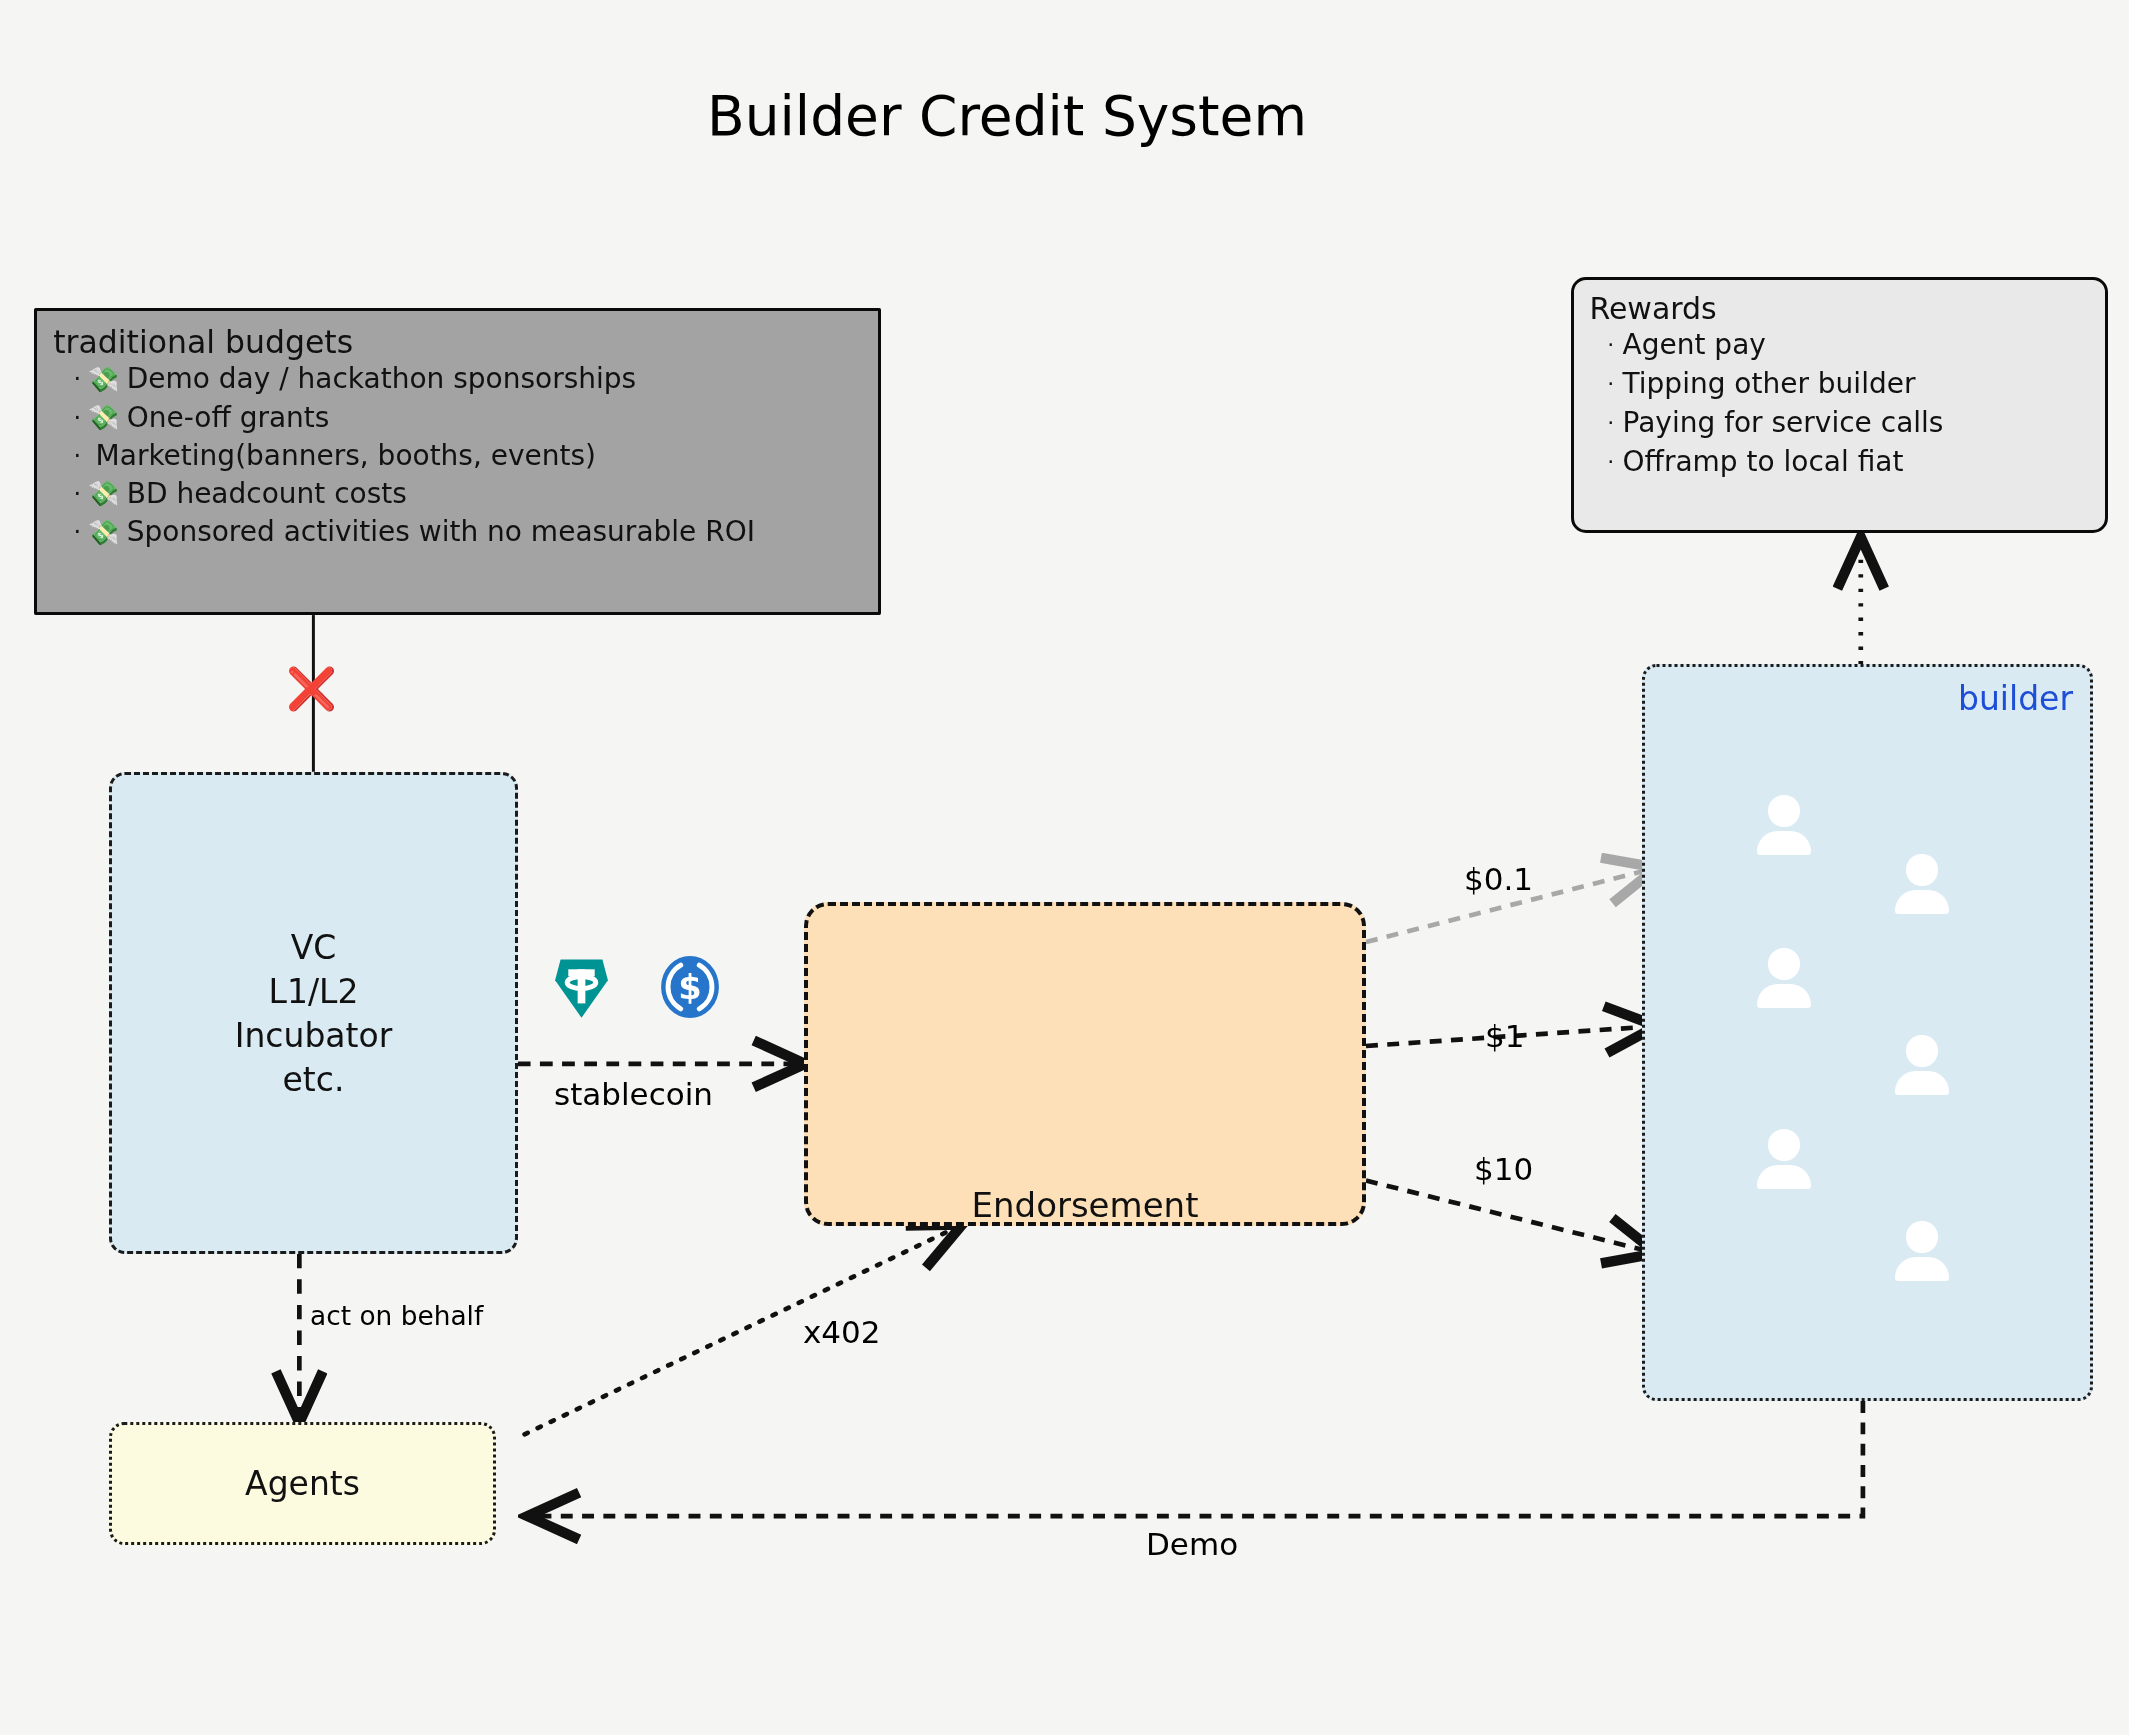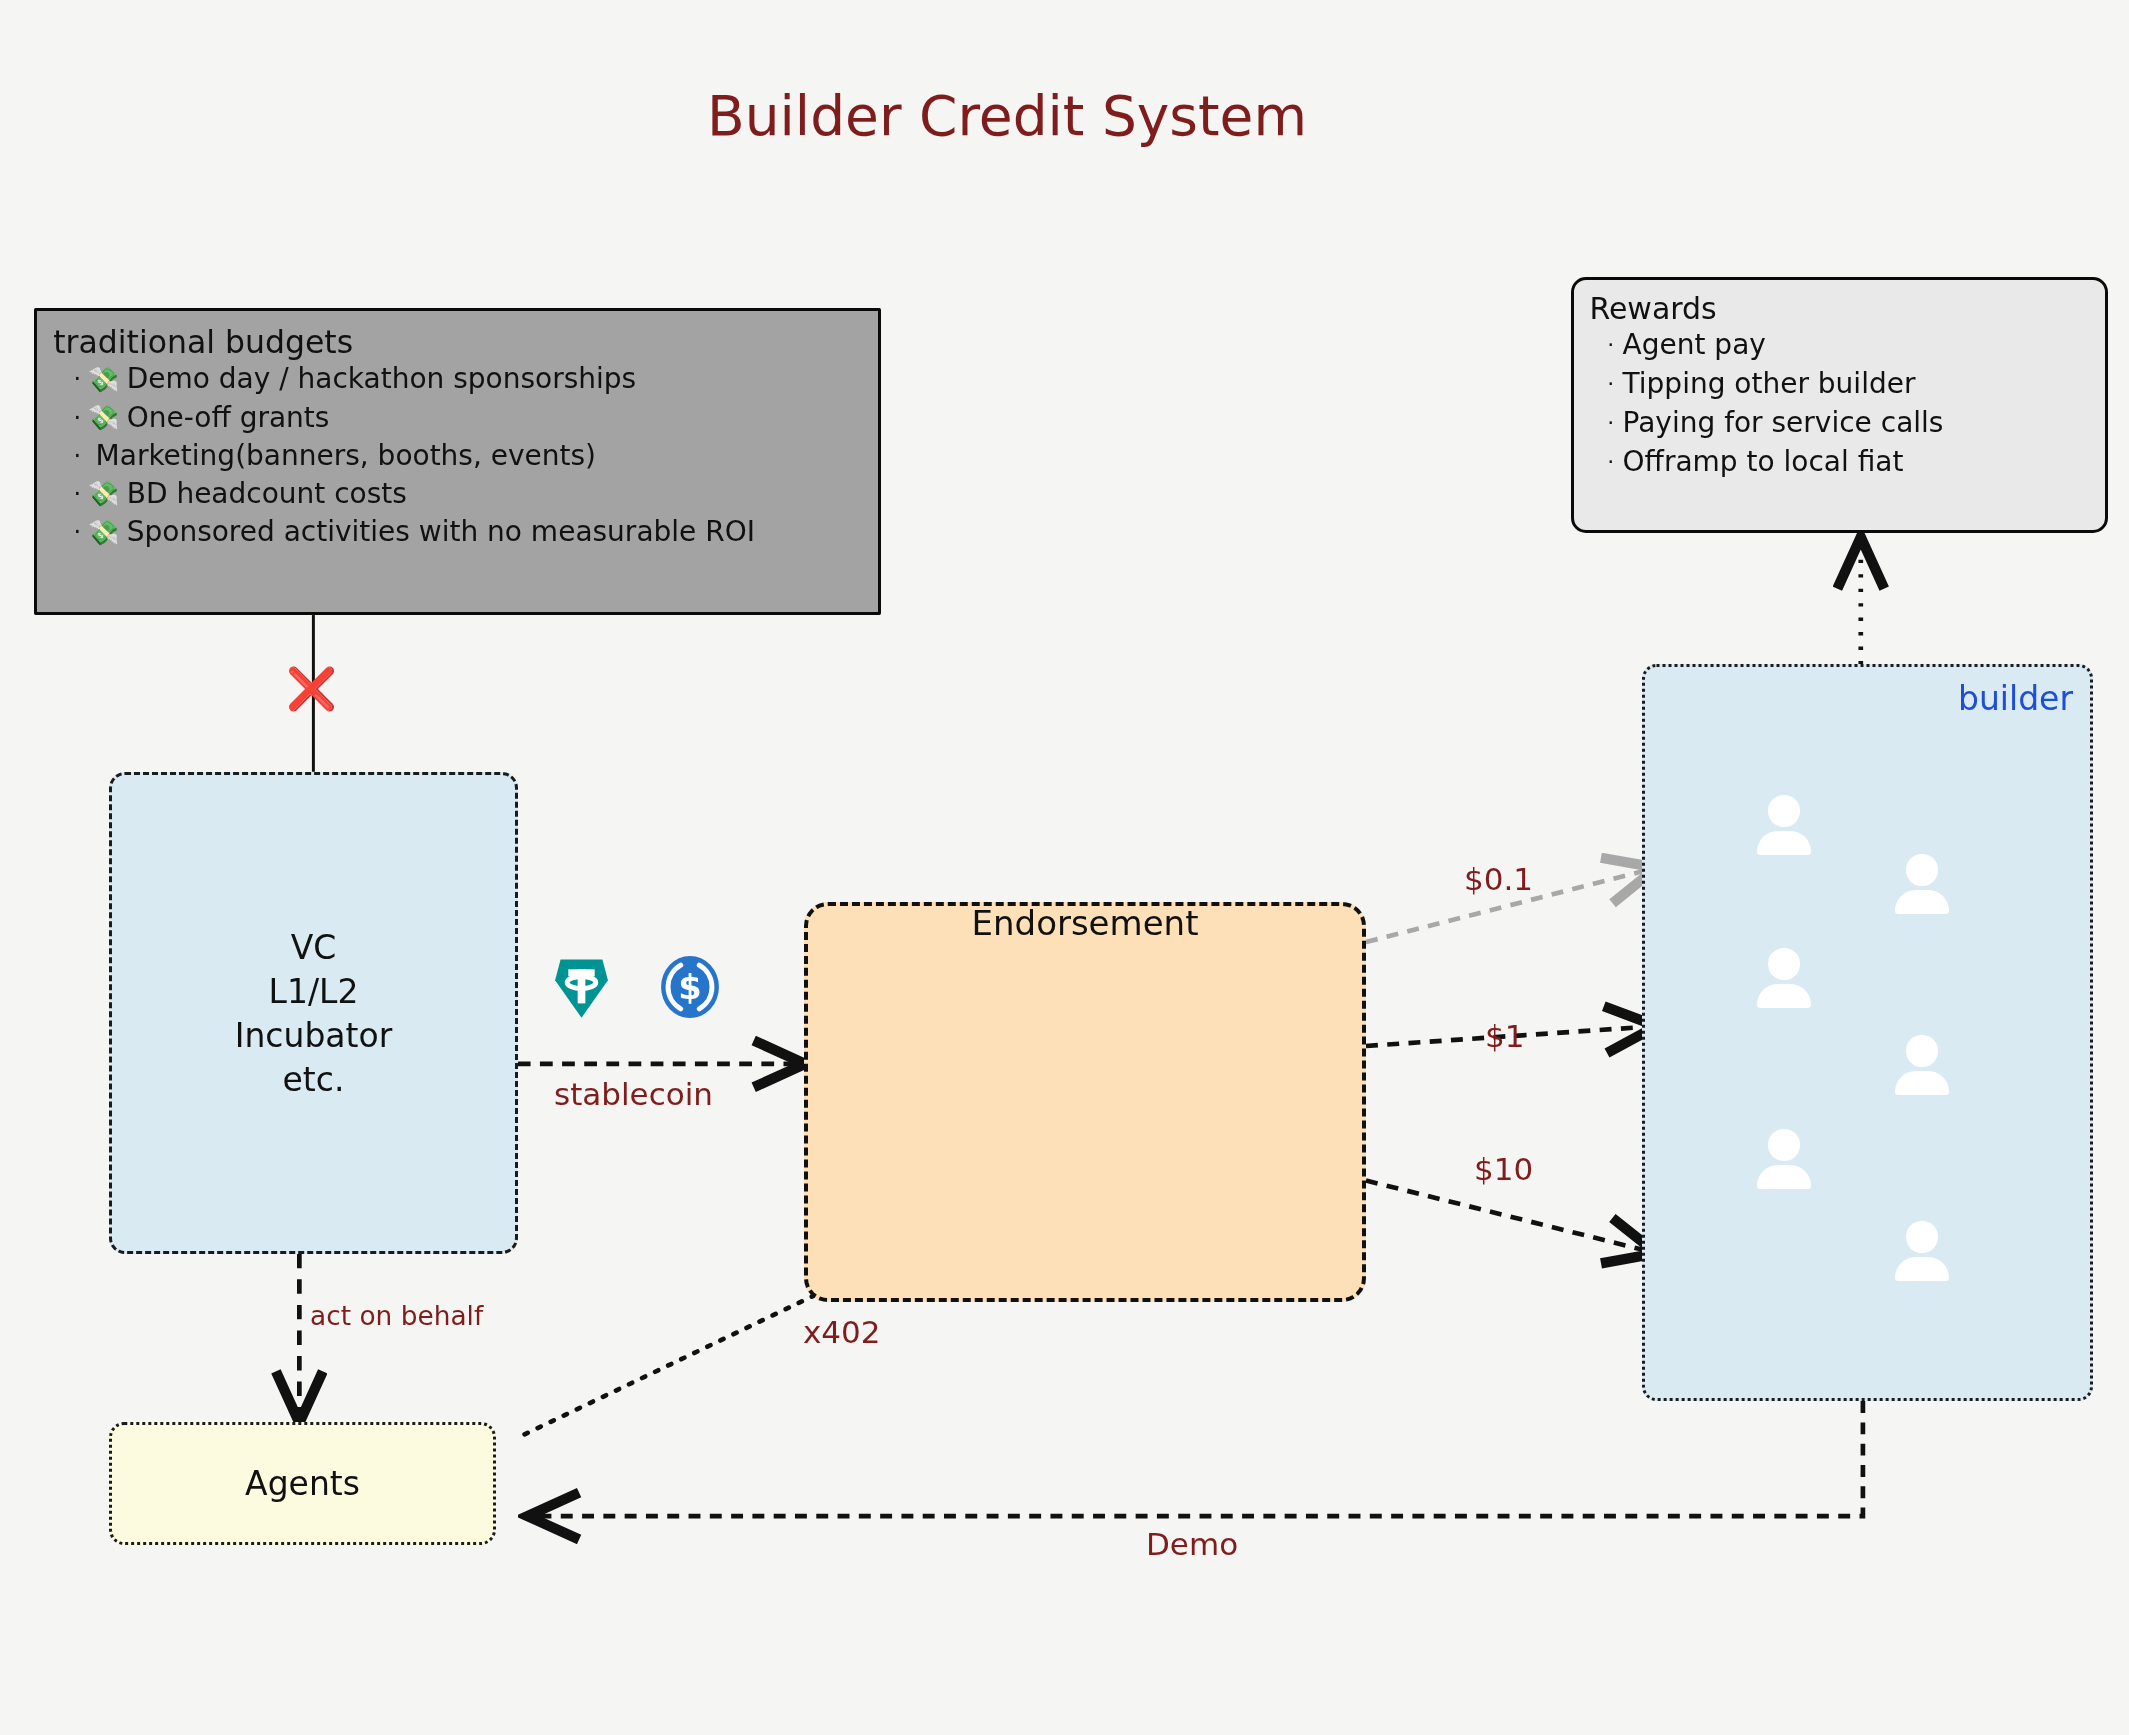--- a/index.html
+++ b/index.html
@@ -50,23 +50,23 @@
   
   #vcbox{
     left:109px;top:772px;width:409px;height:482px;
     background:#d9eaf3;border:3px dashed #1b1b1b;border-radius:16px;
     display:flex;flex-direction:column;align-items:center;justify-content:center;gap:11px;
   }
   #vcbox div{font-size:33px;line-height:1;color:#111;}
 
   
   #endorsement{
-    left:804px;top:902px;width:562px;height:400px;
+    left:804px;top:902px;width:562px;height:324px;
     background:#fde0b8;border:4.7px dashed #111;border-radius:24px;
-    display:flex;align-items:flex-start;justify-content:center;
+    display:flex;align-items:flex-end;justify-content:center;
   }
   #endorsement .lbl{font-size:34px;color:#111;line-height:1;}
 
   
   #agents{
     left:109px;top:1422px;width:387px;height:123px;
     background:#fcfbe0;border:3px dotted #1b1b1b;border-radius:15.3px;
     display:flex;align-items:center;justify-content:center;
   }
   #agents .lbl{font-size:33px;color:#111;line-height:1;}
@@ -82,21 +82,21 @@
   .person{position:absolute;width:55px;height:60px;}
   .person .head{
     position:absolute;left:12px;top:0;width:31.5px;height:31.5px;background:#fff;border-radius:50%;
   }
   .person .body{
     position:absolute;left:0.9px;top:36px;width:54px;height:24px;background:#fff;
     border-radius:27px 27px 4.3px 4.3px;
   }
 
   
-  .flabel{position:absolute;font-size:31px;color:#7f1d1d;line-height:1;white-space:nowrap;}
+  .flabel{position:absolute;font-size:31px;color:#000000;line-height:1;white-space:nowrap;}
   .flabel.sm{font-size:26.4px;}
 
   
   .coin{position:absolute;}
   .redx{position:absolute;font-size:41px;line-height:1;color:#e8132b;}
 </style>
 </head>
 <body>
 
 <div class="stage">

